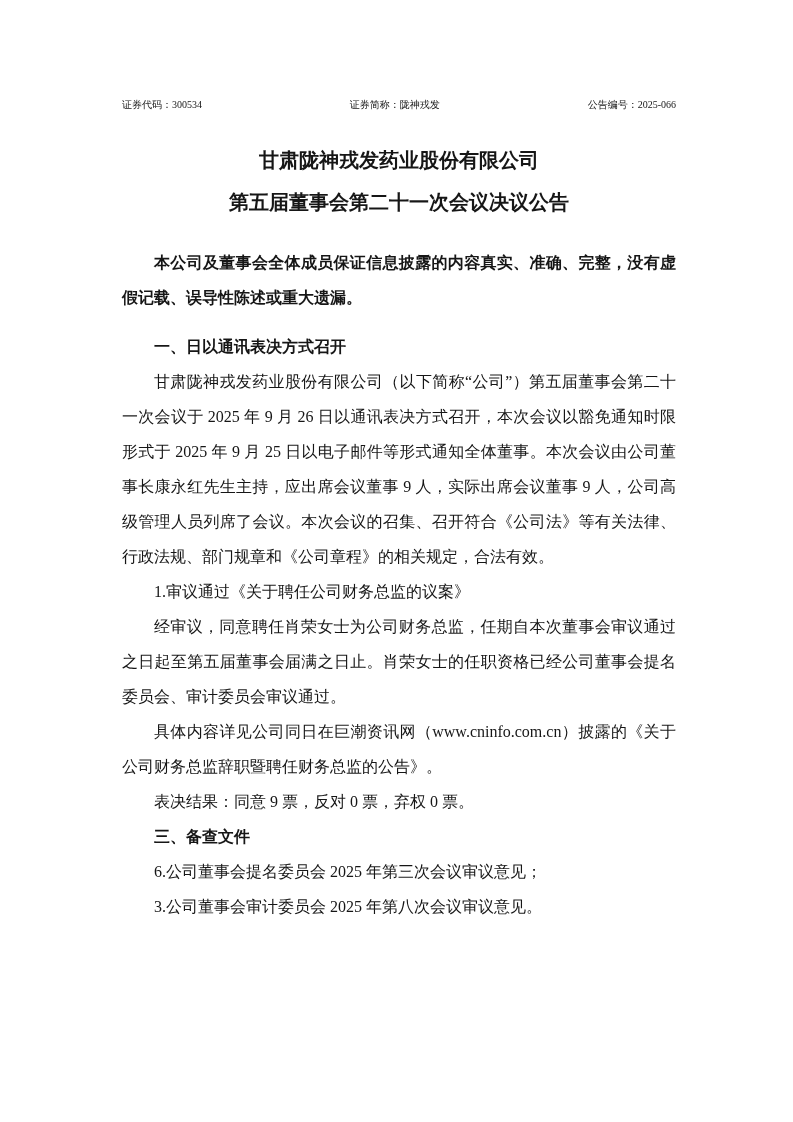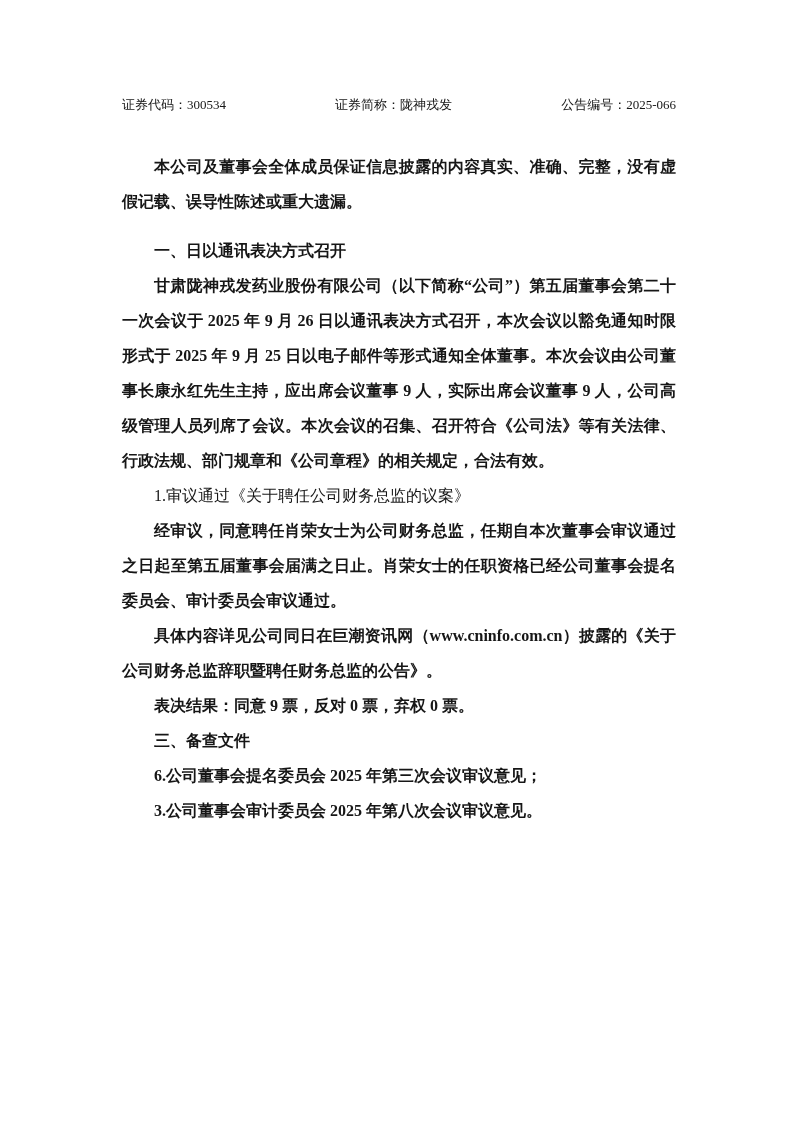--- a/index.html
+++ b/index.html
@@ -18,36 +18,36 @@
     box-sizing: border-box;
     width: 793px;
     height: 1122px;
     padding: 95px 117px 0 122px;
     background: #ffffff;
   }
   .doc-header {
     display: flex;
     justify-content: space-between;
     align-items: baseline;
-    font-size: 13px;
+    font-size: 10px;
     line-height: 20px;
-    margin-bottom: 34px;
+    margin-bottom: 24px;
     white-space: nowrap;
   }
   .doc-title {
     margin: 0 0 22px 0;
     font-size: 20px;
     font-weight: bold;
     text-align: center;
     line-height: 42px;
   }
   p, h2, h3 {
     margin: 0;
     font-size: 16px;
-    font-weight: bold;
+    font-weight: normal;
     line-height: 35px;
     text-align: justify;
   }
   .indent { text-indent: 2em; }
   .bold { font-weight: normal; }
   .pledge {
     font-weight: bold;
     text-indent: 2em;
     margin-bottom: 14px;
   }
@@ -62,20 +62,24 @@
 <body>
 
 <div class="page">
 
   <div class="doc-header">
     <span>证券代码：300534</span>
     <span>证券简称：陇神戎发</span>
     <span>公告编号：2025-066</span>
   </div>
 
+  <h1 class="doc-title">
+    <div>甘肃陇神戎发药业股份有限公司</div>
+    <div>第五届董事会第二十一次会议决议公告</div>
+  </h1>
 
   <p class="pledge">本公司及董事会全体成员保证信息披露的内容真实、准确、完整，没有虚假记载、误导性陈述或重大遗漏。</p>
 
   <h2 class="section-heading">一、日以通讯表决方式召开</h2>
   <p class="indent">甘肃陇神戎发药业股份有限公司（以下简称“公司”）第五届董事会第二十一次会议于 2025 年 9 月 26 日以通讯表决方式召开，本次会议以豁免通知时限形式于 2025 年 9 月 25 日以电子邮件等形式通知全体董事。本次会议由公司董事长康永红先生主持，应出席会议董事 9 人，实际出席会议董事 9 人，公司高级管理人员列席了会议。本次会议的召集、召开符合《公司法》等有关法律、行政法规、部门规章和《公司章程》的相关规定，合法有效。</p>
 
 
   <p class="indent bold">1.审议通过《关于聘任公司财务总监的议案》</p>
   <p class="indent">经审议，同意聘任肖荣女士为公司财务总监，任期自本次董事会审议通过之日起至第五届董事会届满之日止。肖荣女士的任职资格已经公司董事会提名委员会、审计委员会审议通过。</p>
   <p class="indent">具体内容详见公司同日在巨潮资讯网（www.cninfo.com.cn）披露的《关于公司财务总监辞职暨聘任财务总监的公告》。</p>

